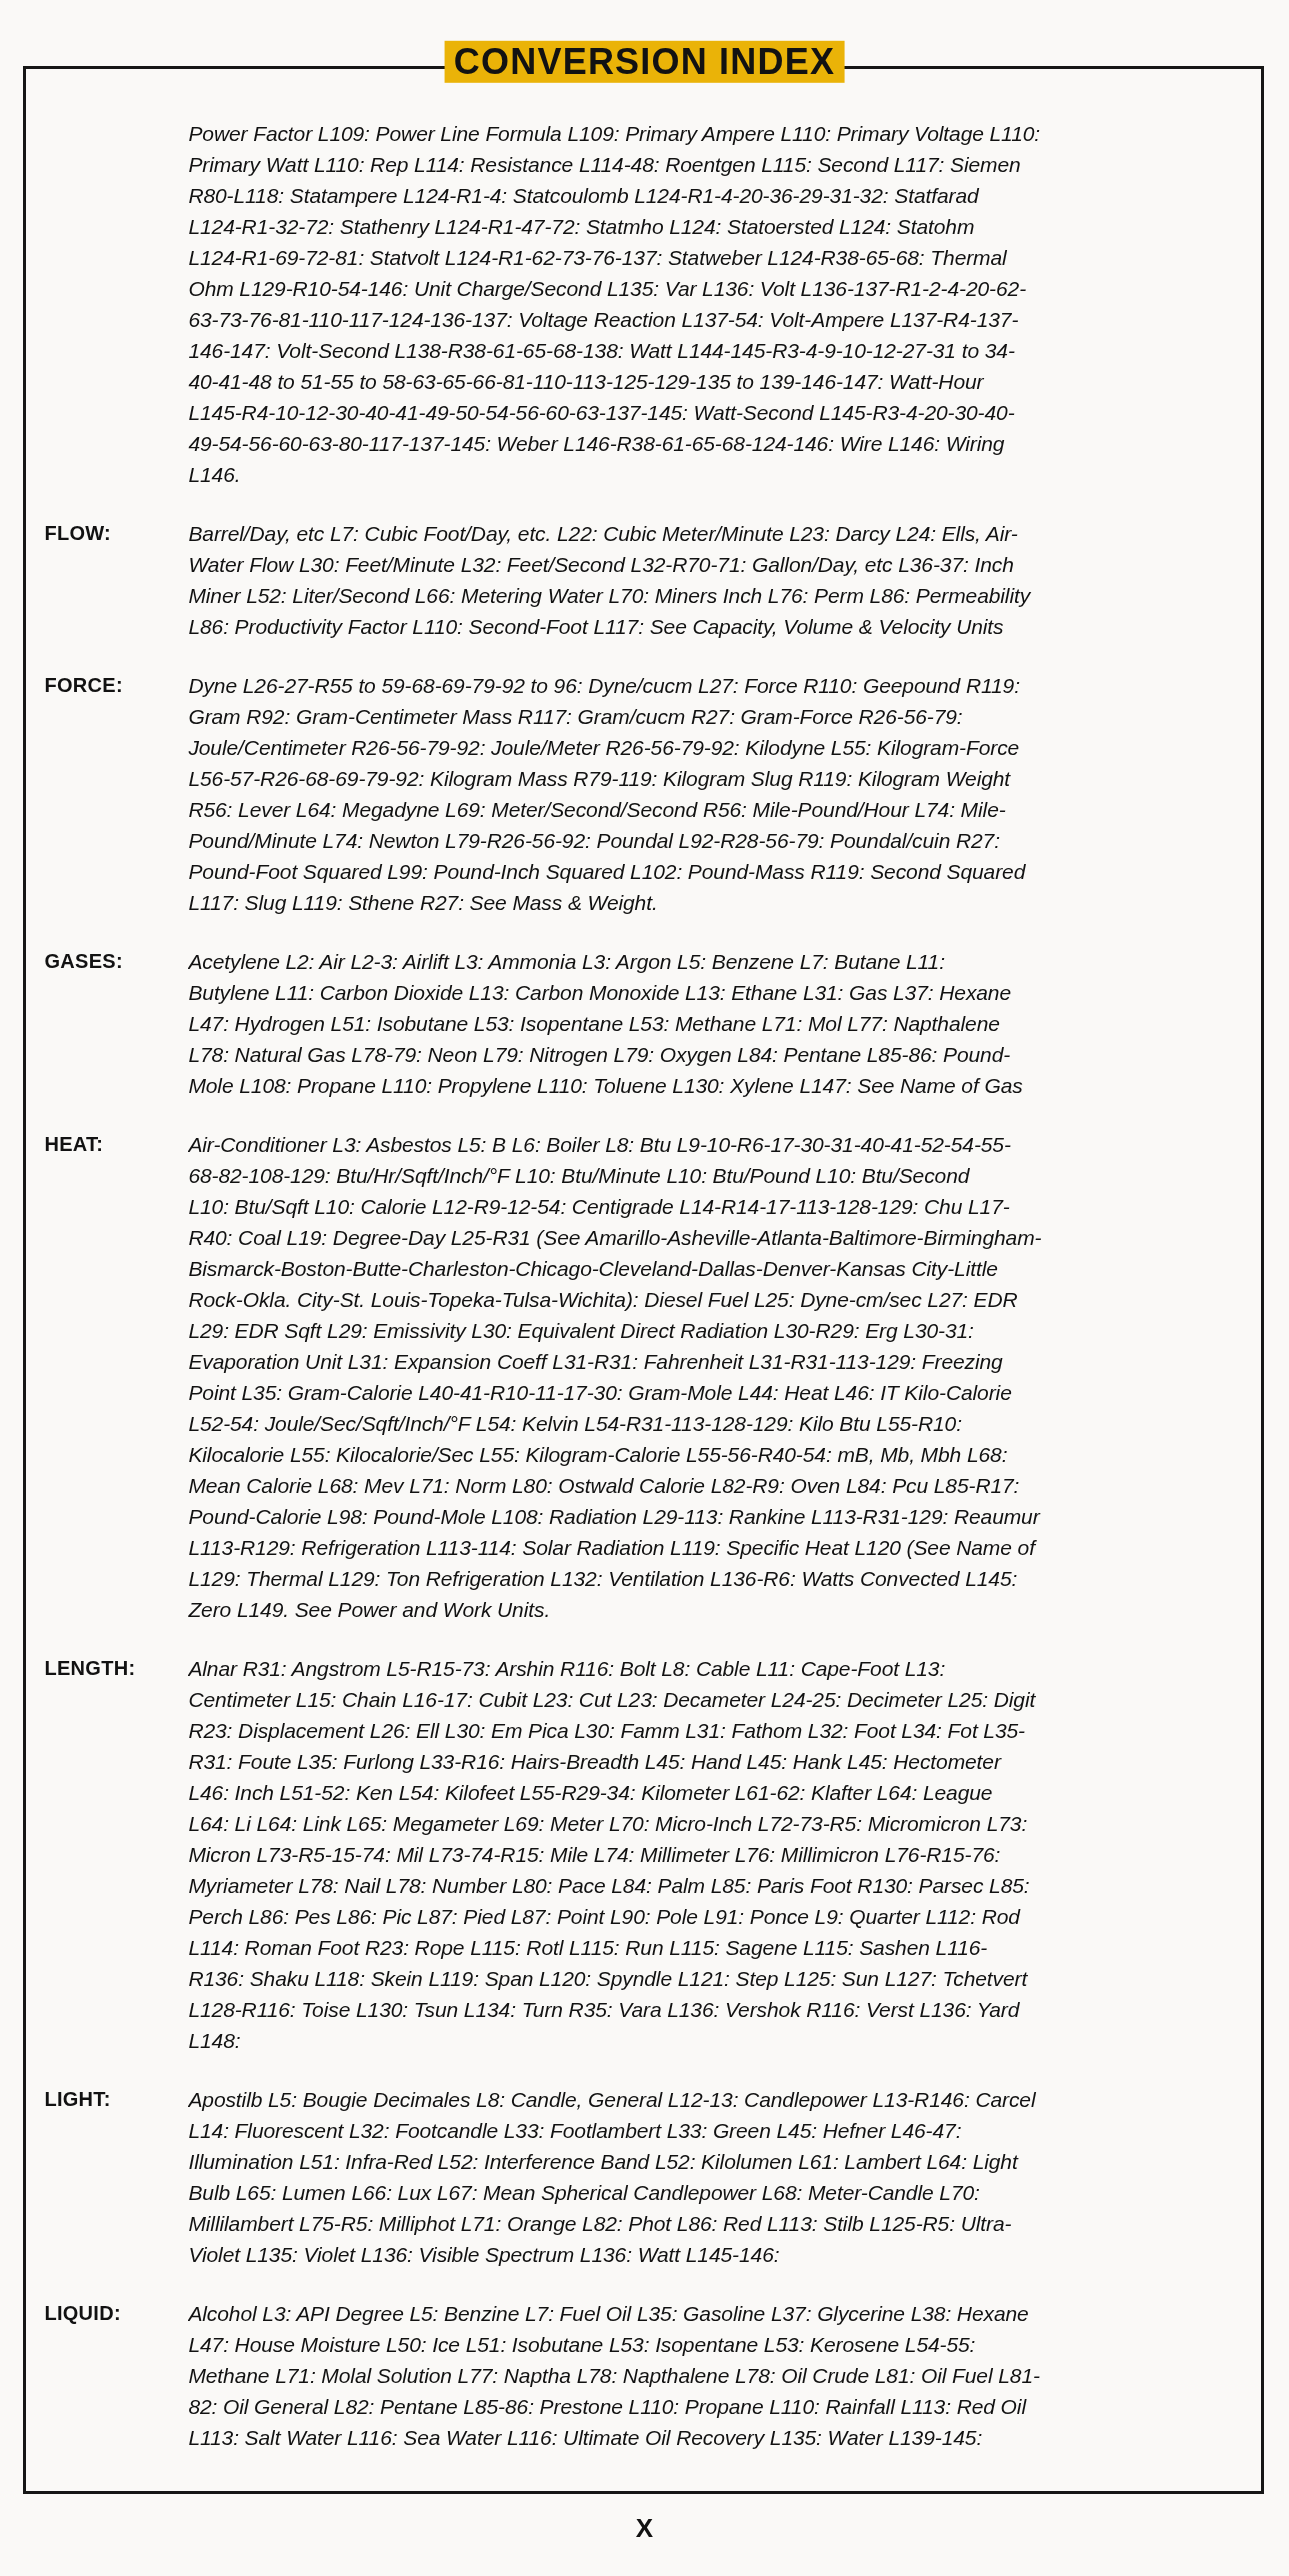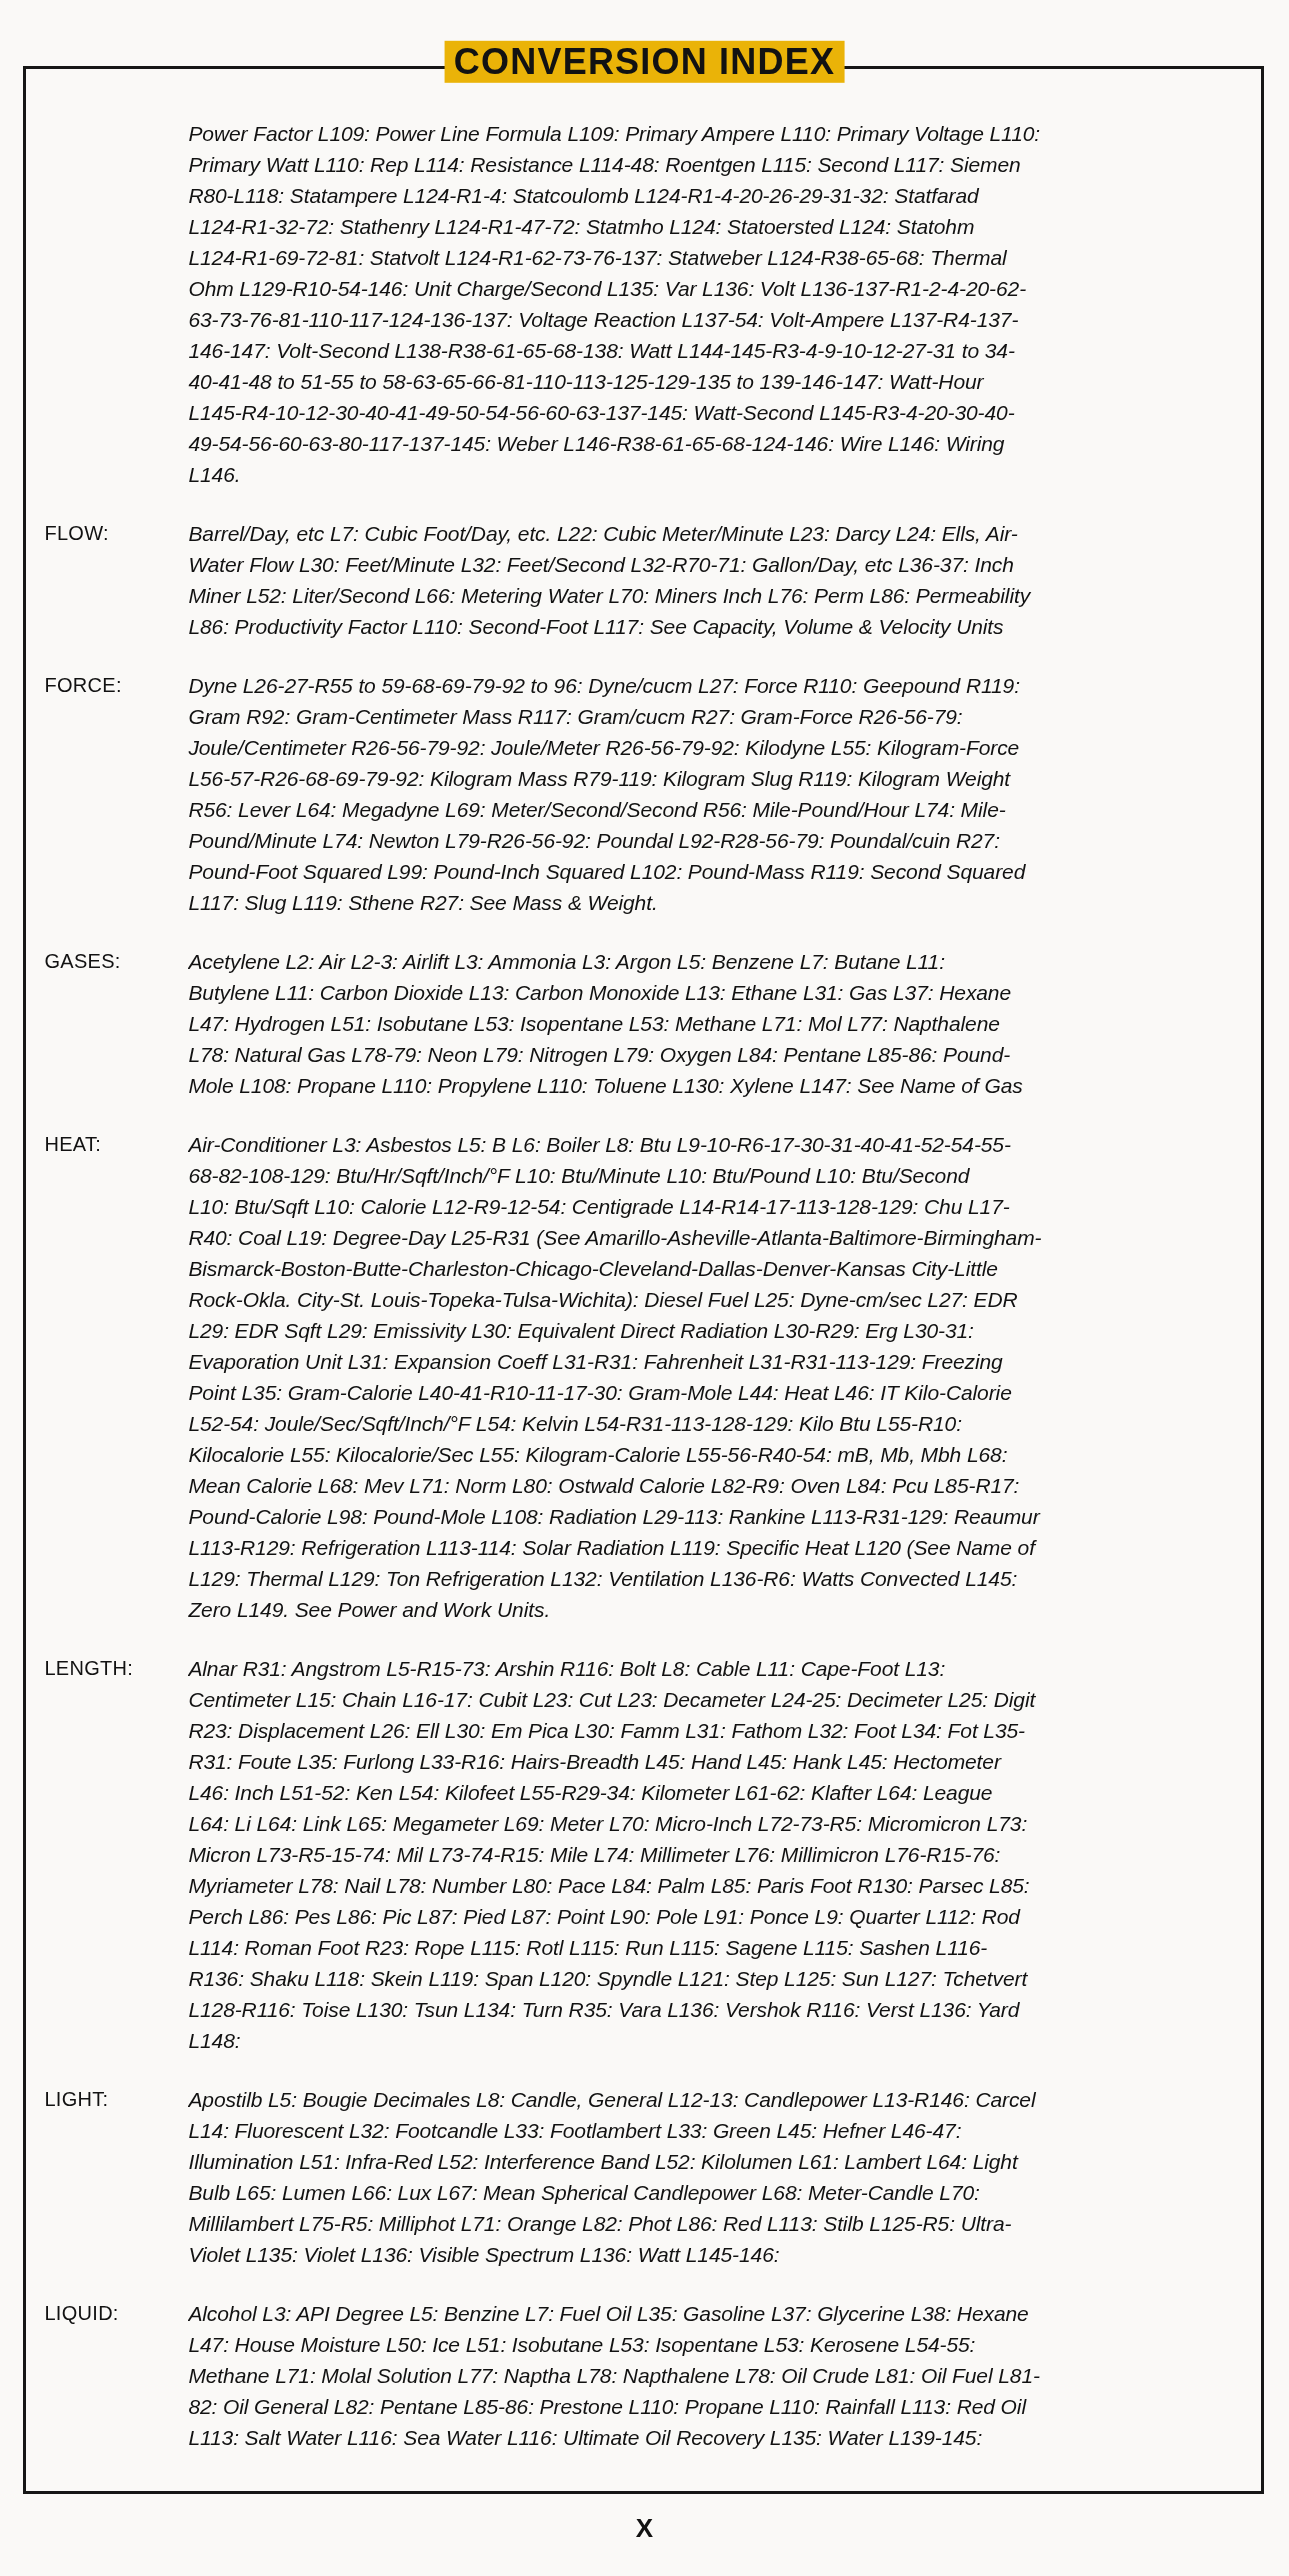--- a/index.html
+++ b/index.html
@@ -45,21 +45,21 @@
     right: 0;
     padding: 49px 27px 0 18.4px;
   }
   .sec {
     display: flex;
     margin-bottom: 28px;
   }
   .sec-label {
     width: 144px;
     min-width: 144px;
-    font-weight: normal;
+    font-weight: bold;
     font-size: 20px;
     line-height: 31px;
     letter-spacing: 0.3px;
   }
   .sec-lines {
     flex: 1;
     overflow: hidden;
     font-style: italic;
   }
   .line {
@@ -86,21 +86,21 @@
   <div class="title">CONVERSION INDEX</div>
 
   <div class="frame">
     <div class="content">
 
       <div class="sec">
         <div class="sec-label"></div>
         <div class="sec-lines">
             <div class="line">Power Factor L109: Power Line Formula L109: Primary Ampere L110: Primary Voltage L110:</div>
             <div class="line">Primary Watt L110: Rep L114: Resistance L114-48: Roentgen L115: Second L117: Siemen</div>
-            <div class="line">R80-L118: Statampere L124-R1-4: Statcoulomb L124-R1-4-20-26-29-31-32: Statfarad</div>
+            <div class="line">R80-L118: Statampere L124-R1-4: Statcoulomb L124-R1-4-20-36-29-31-32: Statfarad</div>
             <div class="line">L124-R1-32-72: Stathenry L124-R1-47-72: Statmho L124: Statoersted L124: Statohm</div>
             <div class="line">L124-R1-69-72-81: Statvolt L124-R1-62-73-76-137: Statweber L124-R38-65-68: Thermal</div>
             <div class="line">Ohm L129-R10-54-146: Unit Charge/Second L135: Var L136: Volt L136-137-R1-2-4-20-62-</div>
             <div class="line">63-73-76-81-110-117-124-136-137: Voltage Reaction L137-54: Volt-Ampere L137-R4-137-</div>
             <div class="line">146-147: Volt-Second L138-R38-61-65-68-138: Watt L144-145-R3-4-9-10-12-27-31 to 34-</div>
             <div class="line">40-41-48 to 51-55 to 58-63-65-66-81-110-113-125-129-135 to 139-146-147: Watt-Hour</div>
             <div class="line">L145-R4-10-12-30-40-41-49-50-54-56-60-63-137-145: Watt-Second L145-R3-4-20-30-40-</div>
             <div class="line">49-54-56-60-63-80-117-137-145: Weber L146-R38-61-65-68-124-146: Wire L146: Wiring</div>
             <div class="line">L146.</div>
           </div>

